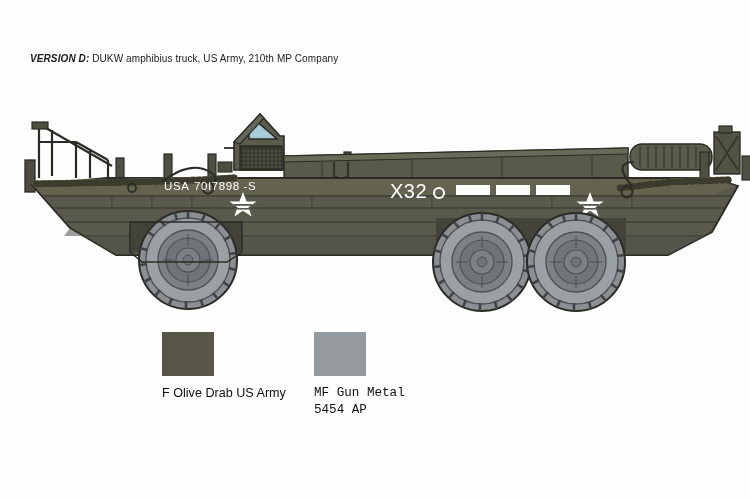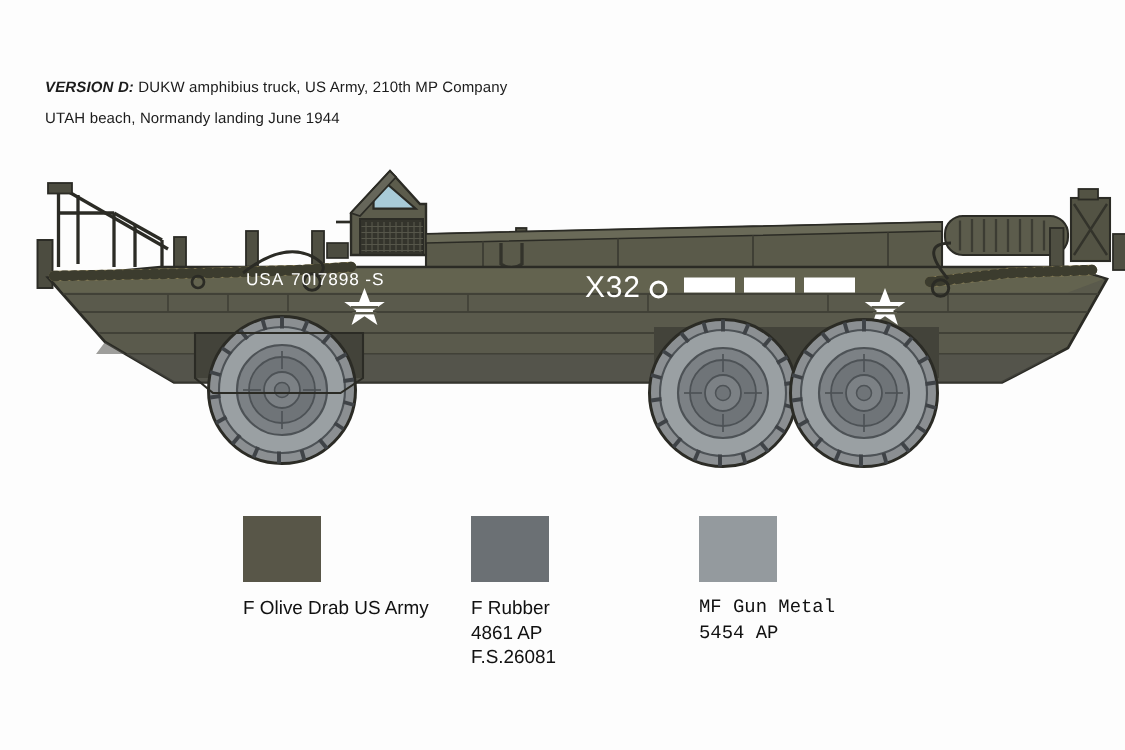--- a/index.html
+++ b/index.html
@@ -41,21 +41,21 @@
     left: 12px;
     top: 100px;
     width: 750px;
     height: 230px;
   }
 
   
   #legend {
     position: absolute;
     left: 162px;
-    top: 344px;
+    top: 332px;
     width: 570px;
     display: flex;
     flex-direction: row;
   }
   .swatch-col {
     width: 100px;
     margin-right: 52px;
   }
   .swatch-col:last-child { margin-right: 0; font-family: Liberation Mono, monospace; }
   .swatch-chip {
@@ -73,21 +73,20 @@
     white-space: nowrap;
   }
 </style>
 </head>
 <body>
 
 <div id="page">
 
   <div id="caption">
     <div class="line"><span class="version">VERSION D:</span><span> DUKW amphibius truck, US Army, 210th MP Company</span></div>
-    <div class="line">UTAH beach, Normandy landing June 1944</div>
   </div>
 
   <div id="artwork">
     <svg width="750" height="230" viewBox="0 0 750 230">
       <defs>
         <clipPath id="hullclip">
           <path d="M20,85 L95,78 L700,78 L726,86 L700,130 L660,152 L100,152 L60,128 Z"></path>
         </clipPath>
       </defs>
 
@@ -357,28 +356,20 @@
   </div>
 
   <div id="legend">
     <div class="swatch-col">
       <span class="swatch-chip" style="background:#585648;"></span>
       <div class="swatch-text">
         <div>F Olive Drab US Army</div>
       </div>
     </div>
     <div class="swatch-col">
-      <span class="swatch-chip" style="background:#6b7074;"></span>
-      <div class="swatch-text">
-        <div>F Rubber</div>
-        <div>4861 AP</div>
-        <div>F.S.26081</div>
-      </div>
-    </div>
-    <div class="swatch-col">
       <span class="swatch-chip" style="background:#949a9e;"></span>
       <div class="swatch-text">
         <div>MF Gun Metal</div>
         <div>5454 AP</div>
       </div>
     </div>
   </div>
 
 </div>
 

